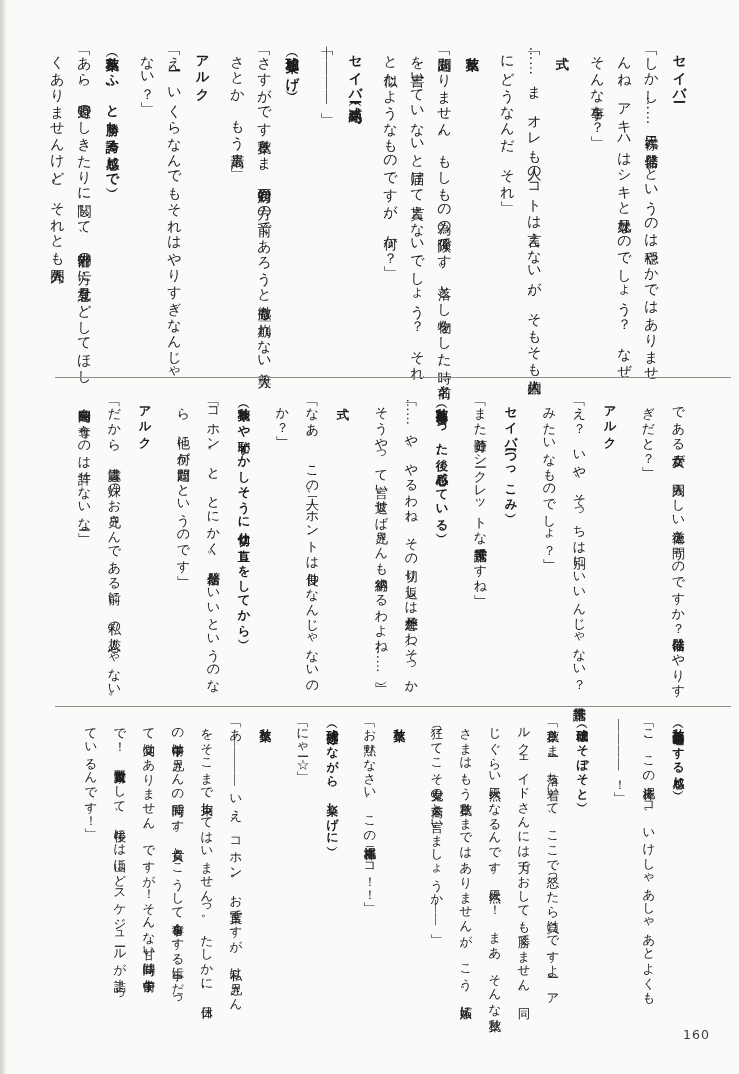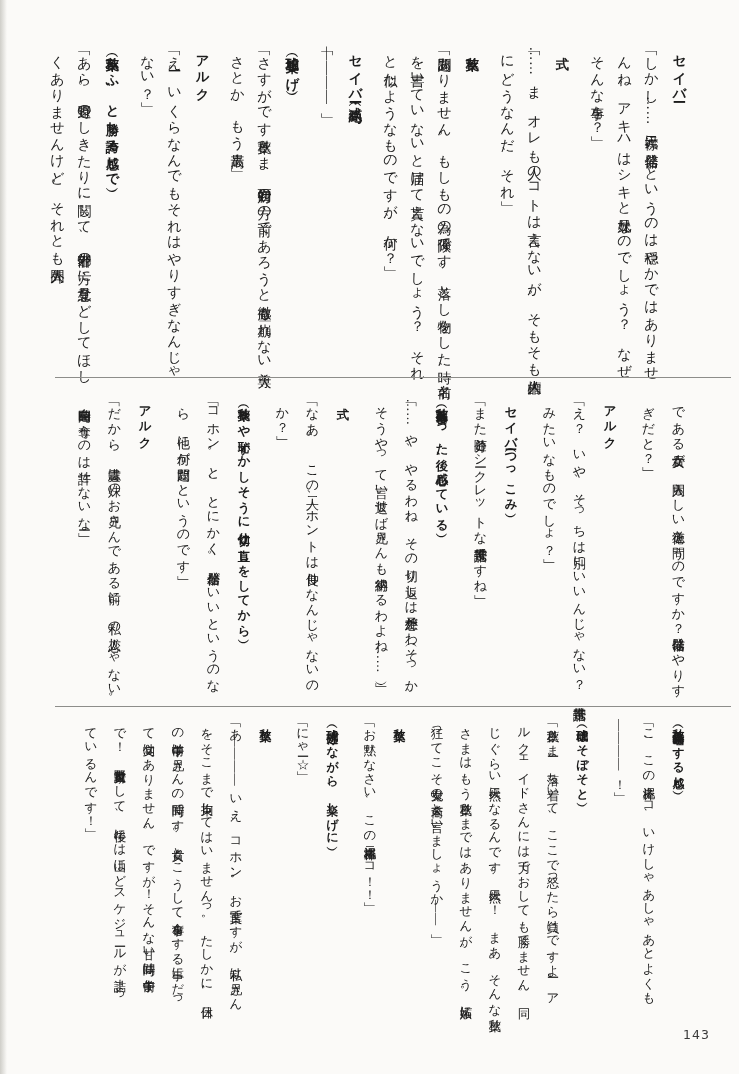--- a/index.html
+++ b/index.html
@@ -111,14 +111,14 @@
       <p class="speaker">琥珀（ほそぼそと）</p>
       <p class="dialogue">「秋葉さまー。落ち着いて、ここで怒ったら負けですよー。アルクェイドさんには力でおしても勝てません。同じぐらい天然になるんです、天然に！　まあ、そんな秋葉さまはもう秋葉さまではありませんが。こう。嫉妬に狂ってこそ鬼女の末裔と言いましょうか――」</p>
       <p class="speaker">秋葉</p>
       <p class="dialogue">「お黙りなさい、この元祖泥棒ネコ！！」</p>
       <p class="speaker">琥珀（逃げながら、楽しげに）</p>
       <p class="dialogue">「にゃー☆」</p>
       <p class="speaker">秋葉</p>
       <p class="dialogue">「あ――――いえ、コホン。お言葉ですが、私は兄さんをそこまで拘束してはいませんっ。たしかに、休日の午前中は兄さんの時間です。貴女とこうして食事をする事にだって文句はありません。ですが！そんな甘い時間は午前中まで！　遠野家長男として、午後には山ほどスケジュールが詰まっているんです！」</p>
     </div>
 
-  <div class="page-number">143</div>
+  <div class="page-number">160</div>
 </div>
 
 </body></html>

